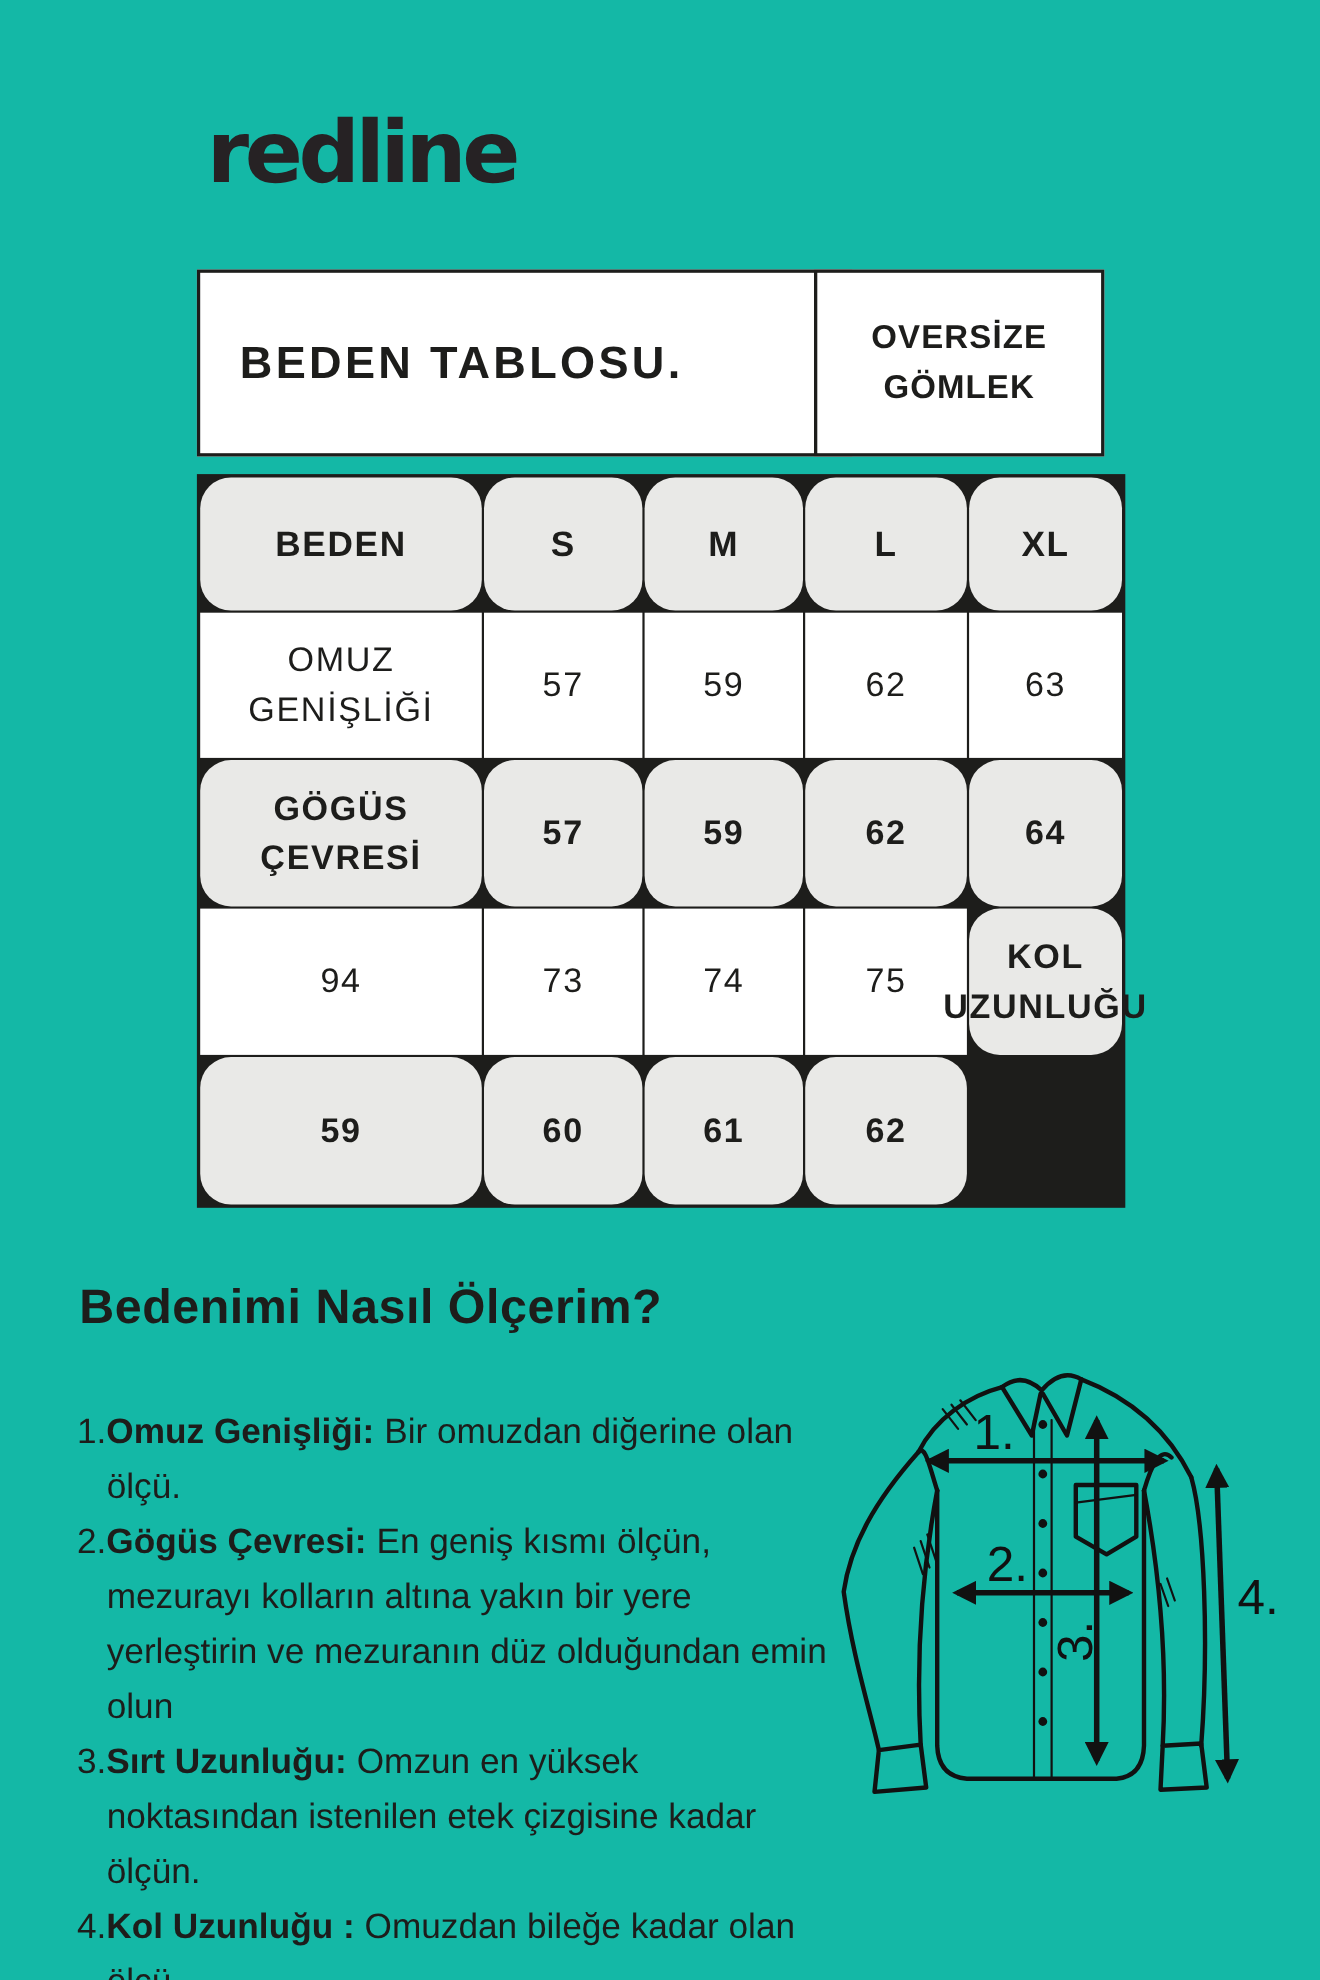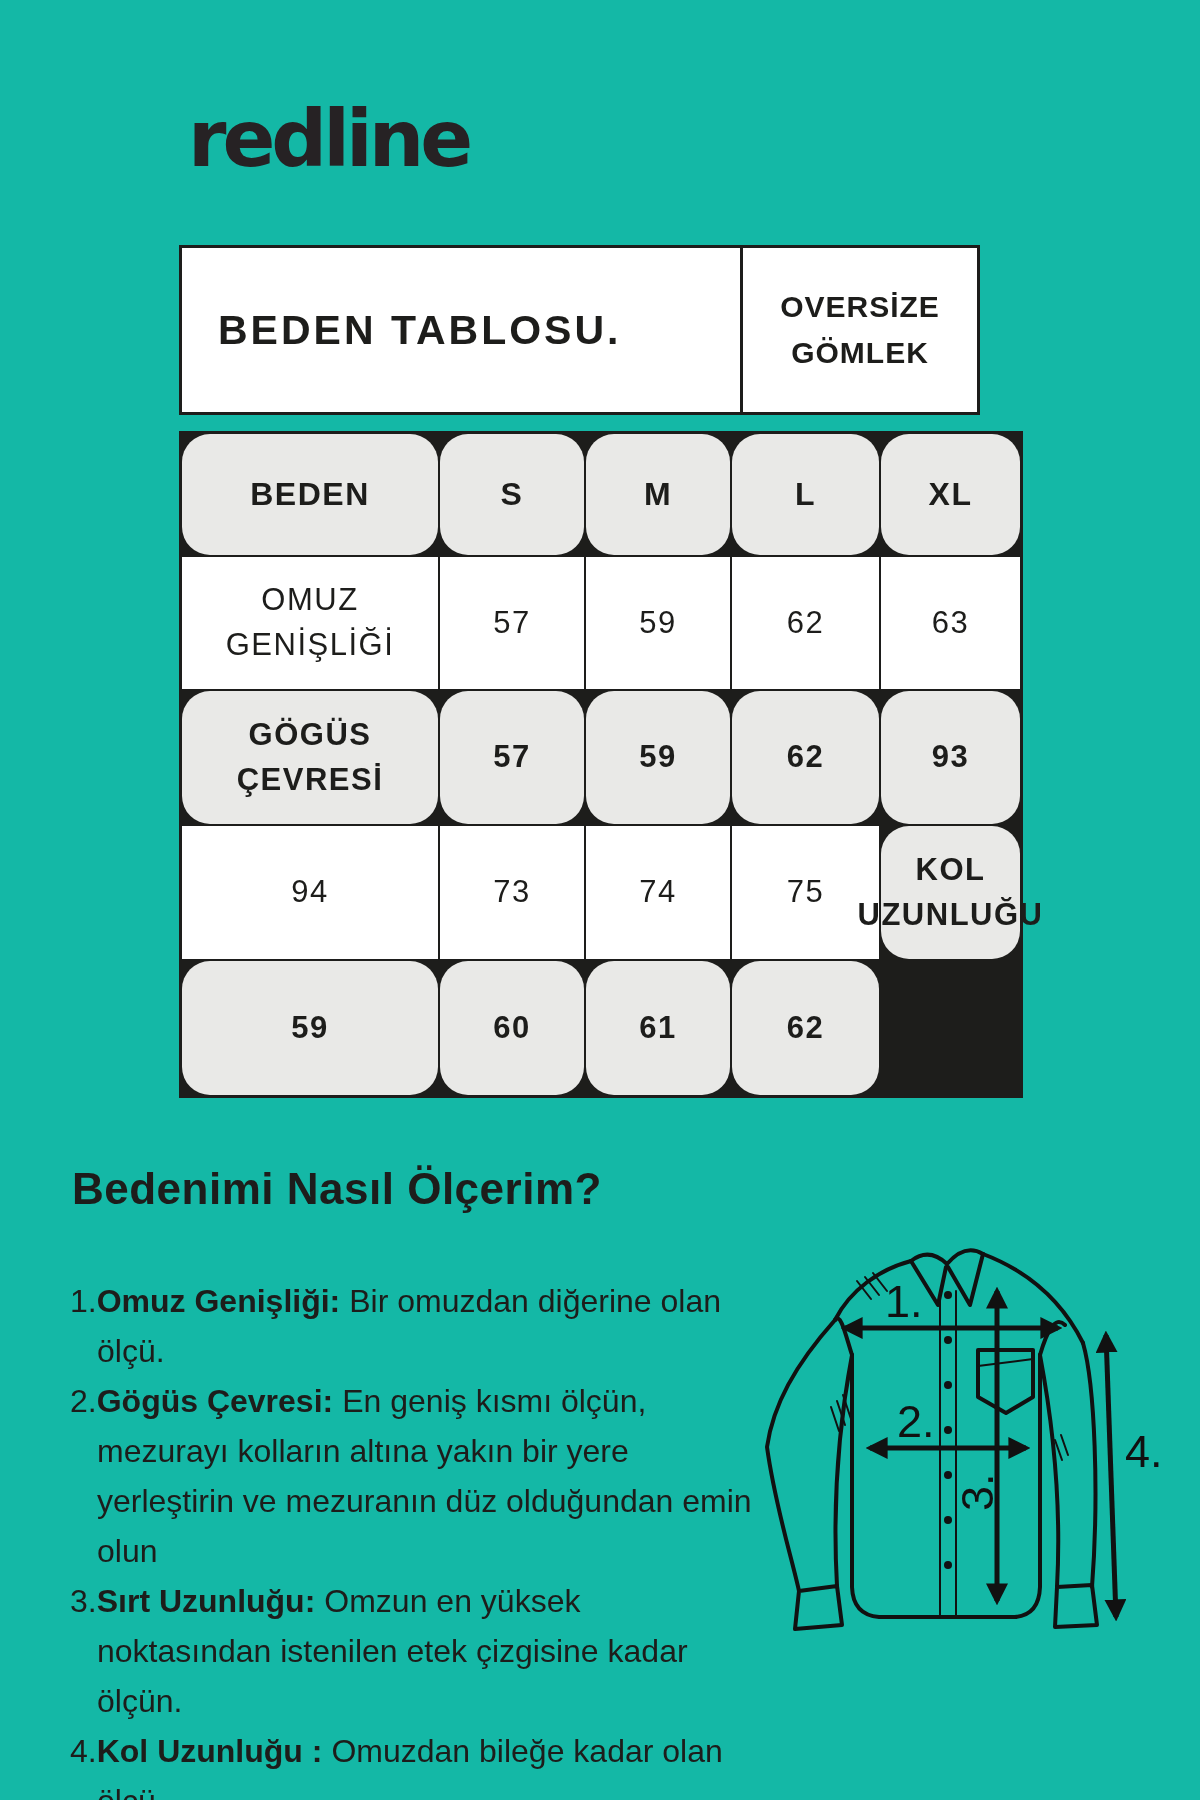--- a/index.html
+++ b/index.html
@@ -15,21 +15,21 @@
     font-size:78px; letter-spacing:-4px; color:#262224;
   }
 
   
   .hbox {
     position:absolute; box-sizing:border-box; border:3px solid #1d1d1b;
     display:flex; align-items:center; background:#fff;
   }
   .hbox.left  { left:179px; top:245px; width:596px; height:170px; padding-left:36px;align-items:center; }
   .hbox.left span { font-size:41px; font-weight:bold; letter-spacing:3px; }
-  .hbox.right { left:740px; top:245px; width:240px; height:170px; justify-content:center; text-align:center; }
+  .hbox.right { left:740px; top:245px; width:264px; height:170px; justify-content:center; text-align:center; }
   .hbox.right span { font-size:30px; font-weight:bold; letter-spacing:1px; line-height:1.55; display:block; width:205px; }
 
   
   .size-table {
     position:absolute; left:179px; top:431px; width:844px; height:667px;
     box-sizing:border-box; background:#1d1d1b; padding:3px;
     display:grid; gap:2px;
     grid-template-columns:256px 144px 144px 147px 139px;
     grid-template-rows:121px 132px 133px 133px 134px;
   }
@@ -88,21 +88,21 @@
     <div class="cell">OMUZ GENİŞLİĞİ</div>
     <div class="cell">57</div>
     <div class="cell">59</div>
     <div class="cell">62</div>
     <div class="cell">63</div>
 
     <div class="cell shade bold">GÖGÜS ÇEVRESİ</div>
     <div class="cell shade bold">57</div>
     <div class="cell shade bold">59</div>
     <div class="cell shade bold">62</div>
-    <div class="cell shade bold">93</div>
+    <div class="cell shade bold">64</div>
 
     <div class="cell">94</div>
     <div class="cell">73</div>
     <div class="cell">74</div>
     <div class="cell">75</div>
 
     <div class="cell shade bold">KOL UZUNLUĞU</div>
     <div class="cell shade bold">59</div>
     <div class="cell shade bold">60</div>
     <div class="cell shade bold">61</div>

